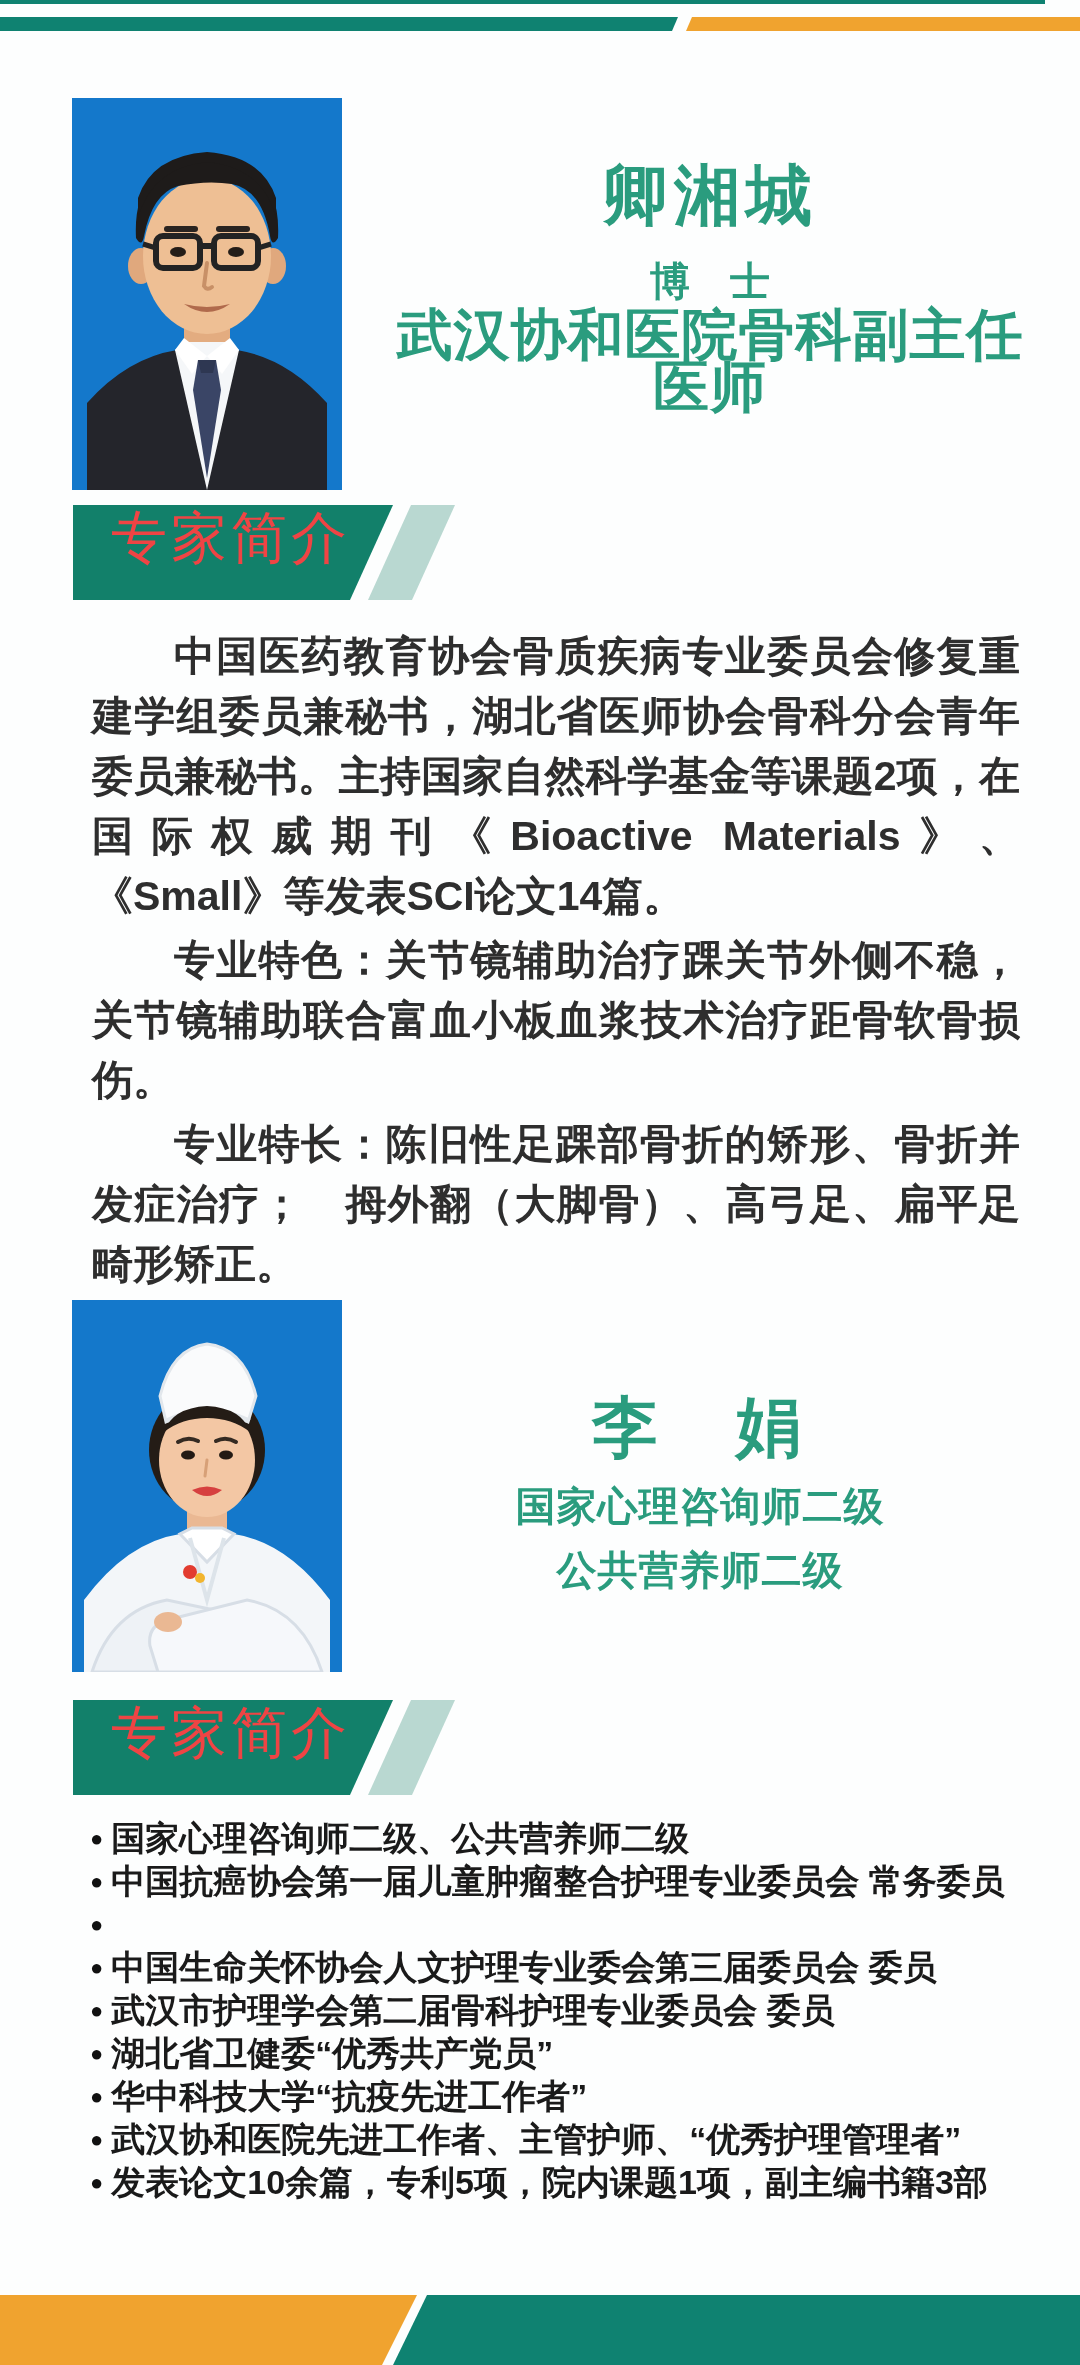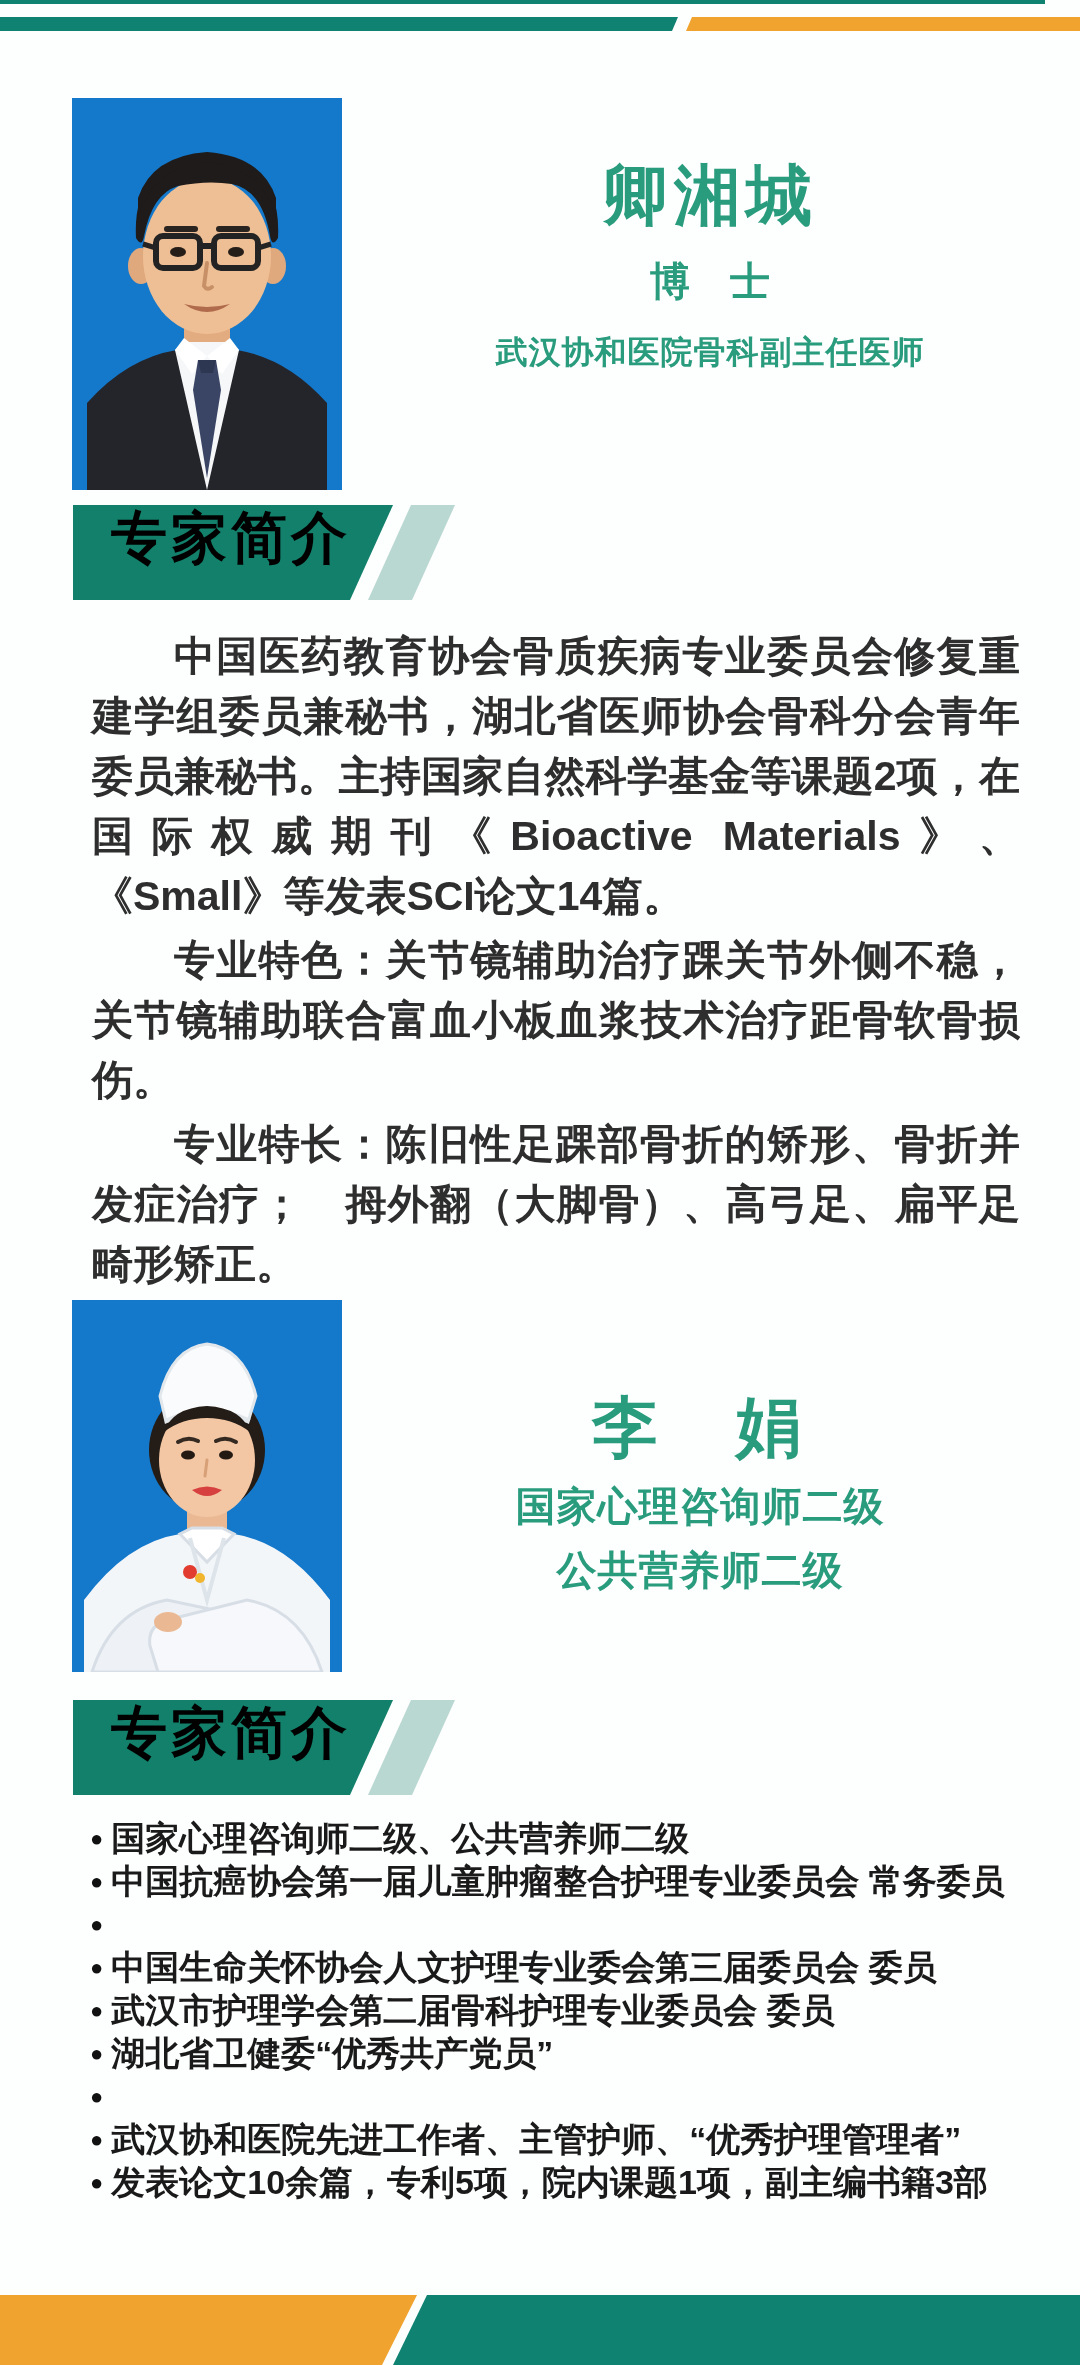--- a/index.html
+++ b/index.html
@@ -21,30 +21,30 @@
   .photo{position:absolute;left:72px;overflow:hidden;}
   .photo svg{display:block;}
   .photo1{top:98px;width:270px;height:392px;}
   .photo2{top:1300px;width:270px;height:372px;}
   
   .intro{position:absolute;text-align:center;color:#2a9c7e;}
   .intro1{left:370px;top:158px;width:680px;}
   .intro2{left:360px;top:1390px;width:680px;}
   .intro .name{font-size:66px;font-weight:bold;letter-spacing:6px;line-height:74px;}
   .intro .degree{font-size:40px;font-weight:bold;margin-top:26px;line-height:46px;}
-  .intro .title-big{font-size:32px;font-weight:bold;margin-top:22px;line-height:52px;letter-spacing:1px;}
+  .intro .title-big{font-size:56px;font-weight:bold;margin-top:5px;line-height:52px;letter-spacing:1px;}
   .intro .sub{font-size:40px;font-weight:bold;margin-top:20px;line-height:44px;letter-spacing:1px;}
   
   .banner{position:absolute;left:73px;width:460px;height:95px;}
   .banner .block{position:absolute;left:0;top:0;width:100%;height:100%;background:#12806a;
     clip-path:polygon(0 0,320px 0,277px 100%,0 100%);}
   .banner .accent{position:absolute;left:0;top:0;width:100%;height:100%;background:#b9d8d1;
     clip-path:polygon(338px 0,382px 0,339px 100%,295px 100%);}
   .banner .label{position:absolute;left:38px;top:0;height:67px;display:flex;align-items:center;
-    color:#000000;font-size:56px;font-weight:bold;letter-spacing:4px;}
+    color:#ef4444;font-size:56px;font-weight:normal;letter-spacing:4px;}
   .banner1{top:505px;}
   .banner2{top:1700px;}
   
   .bio{position:absolute;left:92px;top:626px;width:928px;color:#2e2e2e;}
   .bio p{margin:0 0 4px 0;font-size:41px;line-height:60px;font-weight:600;
     text-align:justify;text-indent:2em;letter-spacing:0px;}
   
   .achievements{position:absolute;left:90px;top:1817px;width:950px;margin:0;padding:0;list-style:none;}
   .achievements li{display:flex;align-items:center;height:43px;color:#1a1a1a;
     font-size:34px;font-weight:600;white-space:nowrap;}
@@ -191,20 +191,21 @@
     <li>
         <span class="dot">●</span>
         <span>武汉市护理学会第二届骨科护理专业委员会 委员</span>
       </li>
     <li>
         <span class="dot">●</span>
         <span>湖北省卫健委“优秀共产党员”</span>
       </li>
     <li>
         <span class="dot">●</span>
+        <span>华中科技大学“抗疫先进工作者”</span>
       </li>
     <li>
         <span class="dot">●</span>
         <span>武汉协和医院先进工作者、主管护师、“优秀护理管理者”</span>
       </li>
     <li>
         <span class="dot">●</span>
         <span>发表论文10余篇，专利5项，院内课题1项，副主编书籍3部</span>
       </li>
   </ul>

